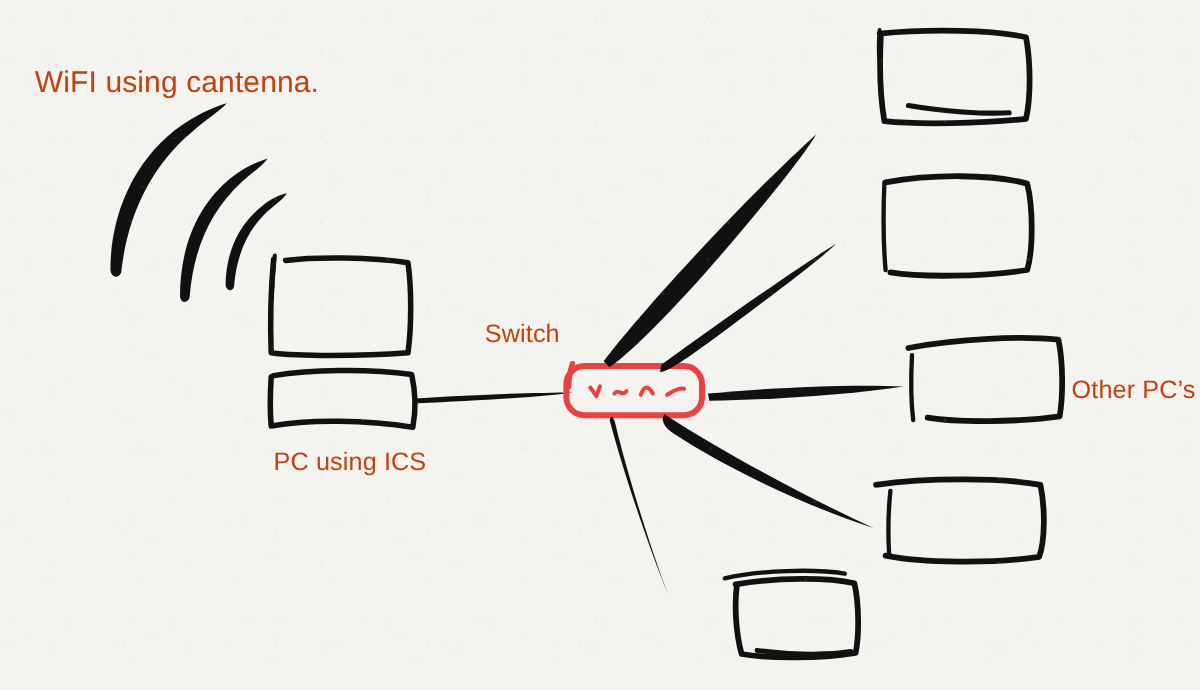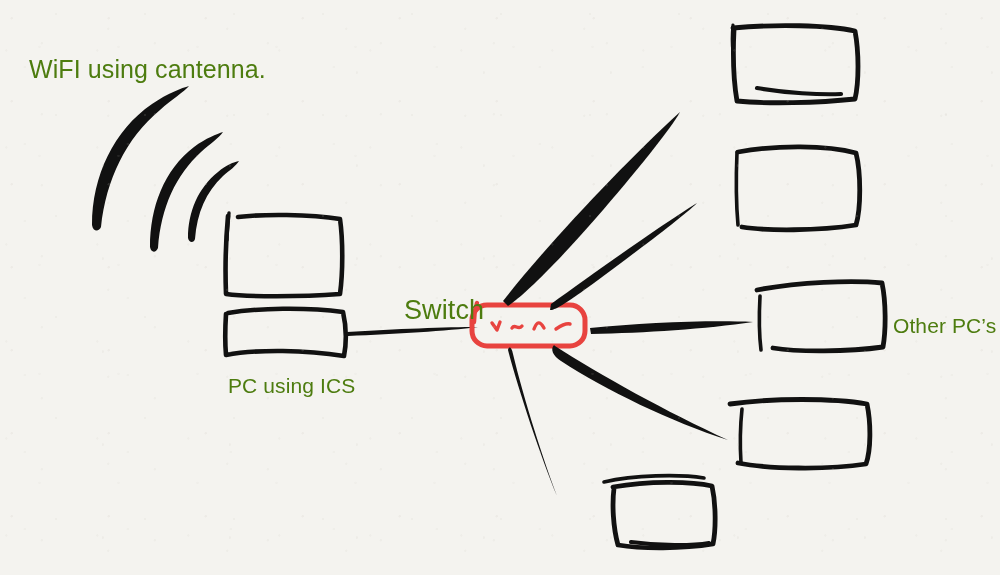--- a/index.html
+++ b/index.html
@@ -34,30 +34,30 @@
       radial-gradient(circle at 91% 33%, rgba(202,197,187,.24) 0 1px, transparent 1.4px),
       radial-gradient(circle at 7% 52%, rgba(204,199,189,.20) 0 1px, transparent 1.4px);
     background-size: 97px 83px, 113px 71px, 89px 101px, 127px 93px, 79px 109px, 103px 77px, 119px 87px, 91px 97px;
   }
   #sketch {
     position: absolute;
     inset: 0;
   }
   .label {
     position: absolute;
-    color: #4d7c0f;
+    color: #c2410c;
     font-family: "Liberation Sans", sans-serif;
     font-weight: 400;
     white-space: nowrap;
     line-height: 1;
     letter-spacing: .1px;
   }
   #label-title   { left: 29px;  top: 57px;  font-size: 25px; }
   #label-ics     { left: 228px; top: 375px; font-size: 21px; }
-  #label-switch  { left: 404px; top: 268px; font-size: 27px; margin-top: 29px; }
+  #label-switch  { left: 404px; top: 268px; font-size: 21px; }
   #label-otherpc { left: 893px; top: 315px; font-size: 21px; }
 </style>
 </head>
 <body>
 
 <div id="canvas">
 
   <svg id="sketch" viewBox="0 0 1000 575" width="1000" height="575" xmlns="http://www.w3.org/2000/svg">
 
     <g fill="#111111">

